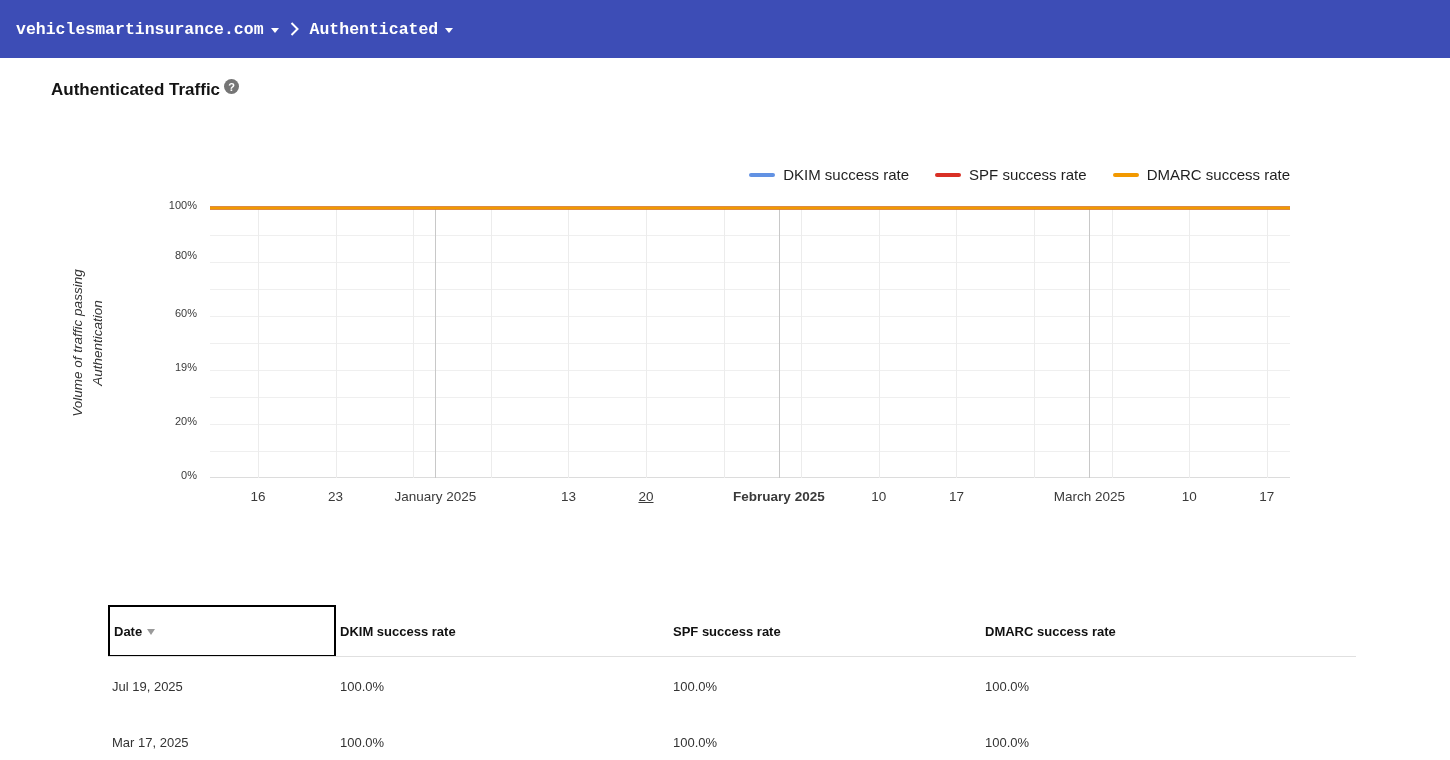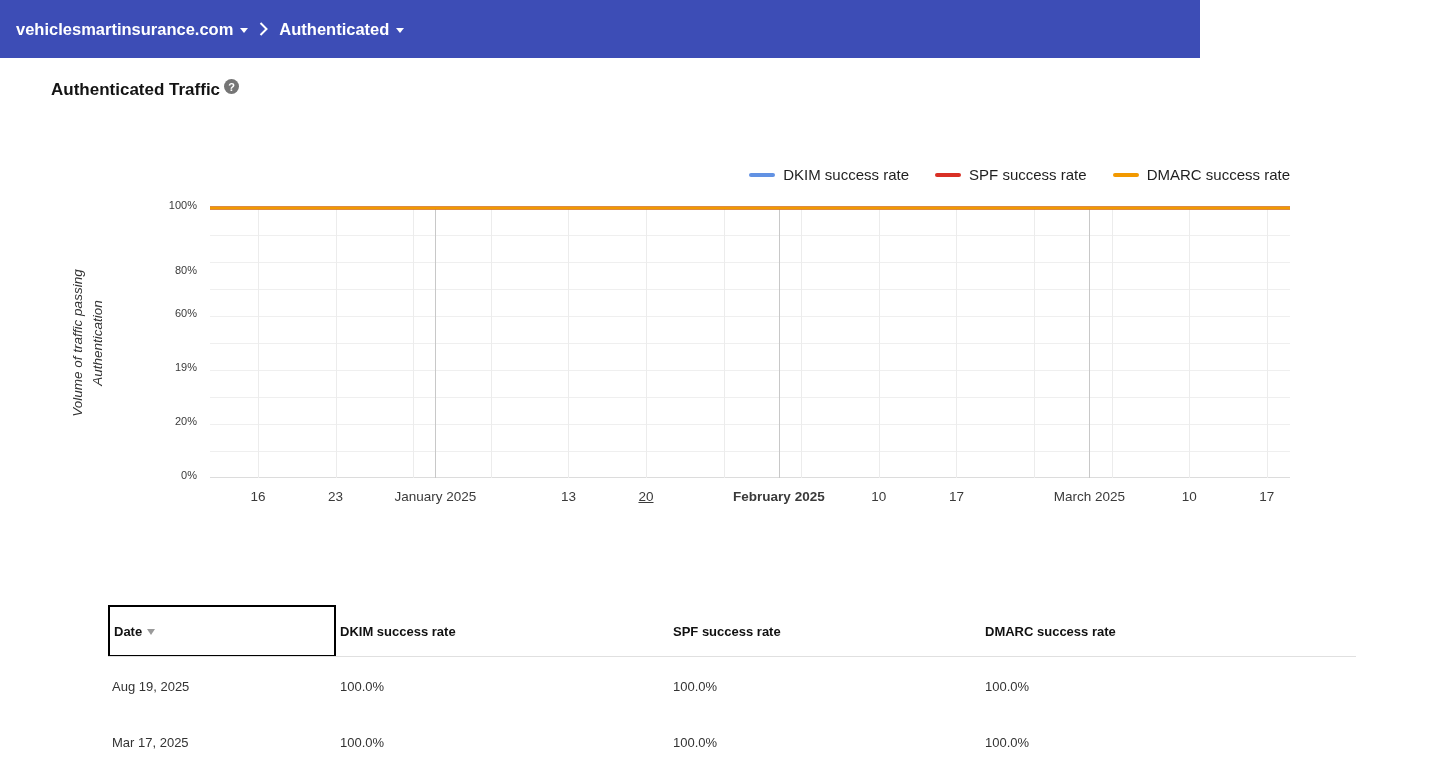--- a/index.html
+++ b/index.html
@@ -1,22 +1,22 @@
 <!DOCTYPE html>
 <html><head>
 <meta charset="utf-8">
 <style>
   * { box-sizing: border-box; }
   html,body { margin:0; padding:0; background:#fff; }
   body { font-family:"Liberation Sans", sans-serif; }
   .page { position:relative; width:1450px; height:760px; background:#fff; overflow:hidden; }
 
   
-  .topbar { position:absolute; left:0; top:0; width:1200px; height:58px; background:#3d4db6;
-            display:flex; align-items:center; padding:0 16px; }
+  .topbar { position:absolute; left:0; top:0; width:1450px; height:58px; background:#3d4db6;
+            display:flex; align-items:center; padding:0 16px;font-family:Liberation Mono, monospace; }
   .selector { display:flex; align-items:center; gap:7px; color:#fff; font-size:16.5px;
               font-weight:bold; cursor:pointer; white-space:nowrap; }
   .topbar-caret { width:0; height:0; border-left:4px solid transparent; border-right:4px solid transparent;
                   border-top:5px solid #fff; margin-top:3px; }
   .chev { display:flex; align-items:center; margin:0 11px; }
 
   
   .page-title-row { position:absolute; left:51px; top:80px; display:flex; align-items:flex-start; gap:4px; }
   .page-title { margin:0; font-size:17px; font-weight:bold; color:#141414; }
   .help-icon { width:15px; height:15px; border-radius:50%; background:#757575; color:#fff;
@@ -142,29 +142,29 @@
     <div class="xtick" style="left: 435.4px;">January 2025</div>
     <div class="xtick" style="left: 568.4px;">13</div>
     <div class="xtick" style="left: 646px; text-decoration: underline;">20</div>
     <div class="xtick" style="left: 778.9px; font-weight: bold;">February 2025</div>
     <div class="xtick" style="left: 878.8px;">10</div>
     <div class="xtick" style="left: 956.4px;">17</div>
     <div class="xtick" style="left: 1089.4px;">March 2025</div>
     <div class="xtick" style="left: 1189.2px;">10</div>
     <div class="xtick" style="left: 1266.8px;">17</div>
     <div class="ytick" style="top: 199px;">100%</div>
-    <div class="ytick" style="top: 264px;">80%</div>
+    <div class="ytick" style="top: 249px;">80%</div>
     <div class="ytick" style="top: 307px;">60%</div>
     <div class="ytick" style="top: 361px;">19%</div>
     <div class="ytick" style="top: 415px;">20%</div>
     <div class="ytick" style="top: 469px;">0%</div>
     <div class="col-header" style="left: 340px;">DKIM success rate</div>
     <div class="col-header" style="left: 673px;">SPF success rate</div>
     <div class="col-header" style="left: 985px;">DMARC success rate</div>
-    <div class="cell" style="left: 112px; top: 679px;">Aug 19, 2025</div>
+    <div class="cell" style="left: 112px; top: 679px;">Jul 19, 2025</div>
     <div class="cell" style="left: 340px; top: 679px;">100.0%</div>
     <div class="cell" style="left: 673px; top: 679px;">100.0%</div>
     <div class="cell" style="left: 985px; top: 679px;">100.0%</div>
     <div class="cell" style="left: 112px; top: 735px;">Mar 17, 2025</div>
     <div class="cell" style="left: 340px; top: 735px;">100.0%</div>
     <div class="cell" style="left: 673px; top: 735px;">100.0%</div>
     <div class="cell" style="left: 985px; top: 735px;">100.0%</div>
   </div>
 
 </body></html>

